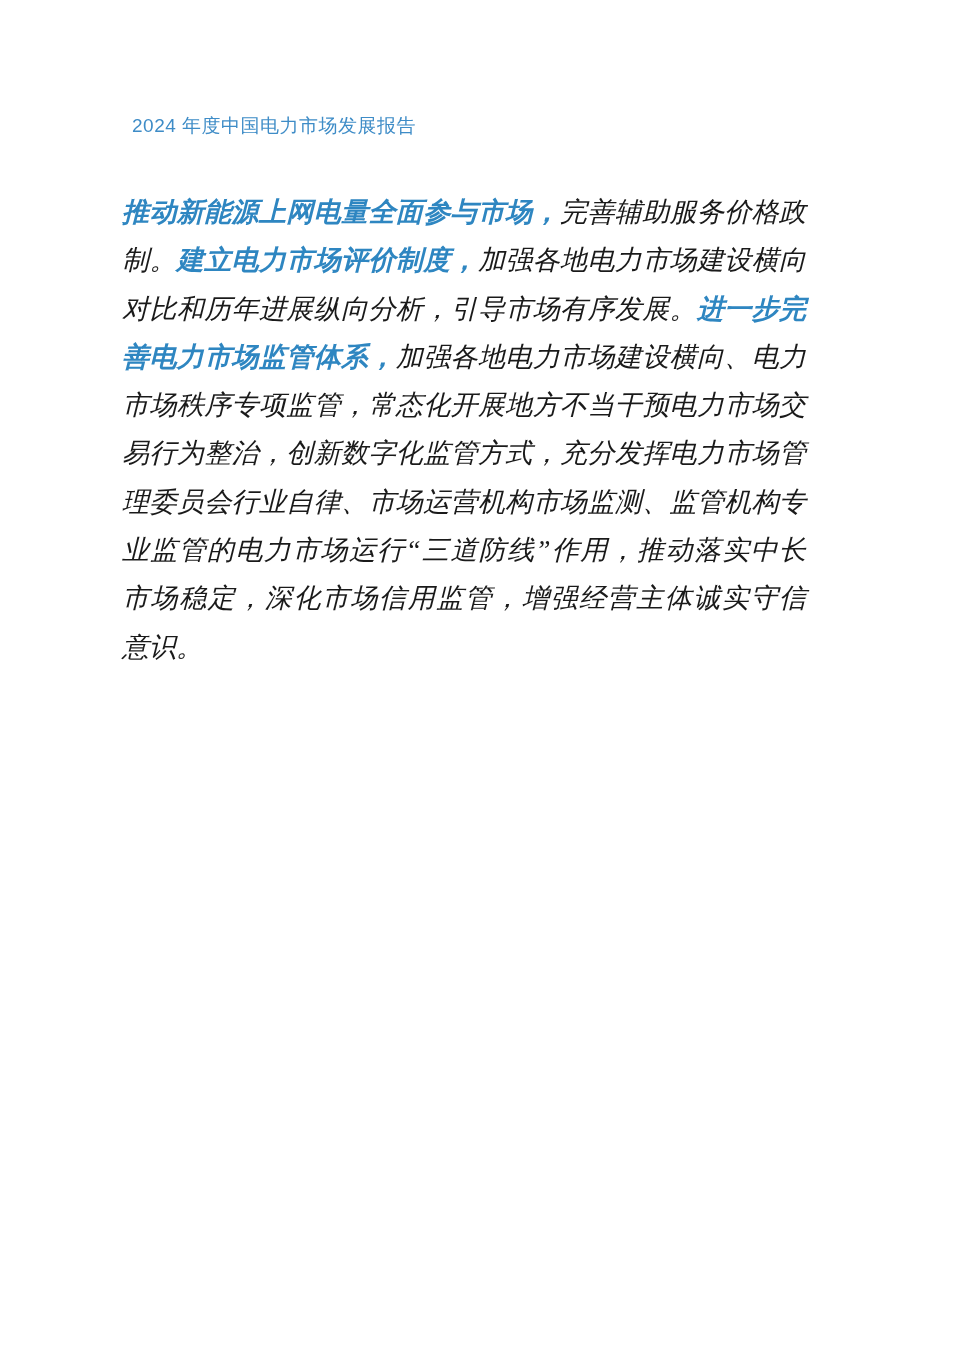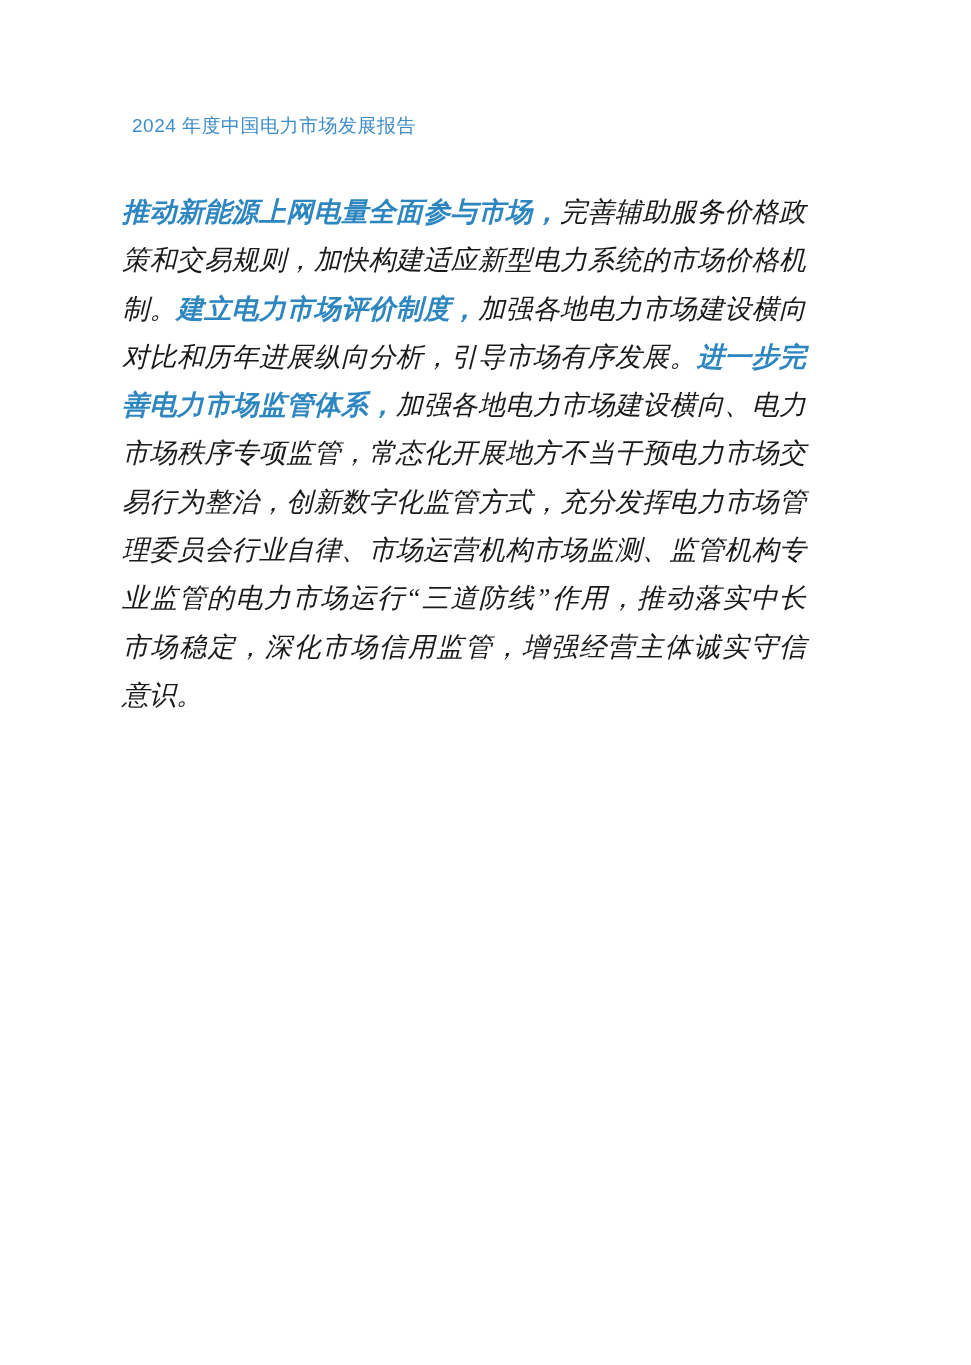--- a/index.html
+++ b/index.html
@@ -63,21 +63,20 @@
 <body>
 
 <div class="page">
 
   <div class="running-header">2024 年度中国电力市场发展报告</div>
 
   <div class="body-text">
 
     <div class="line"><span class="em">推动新能源上网电量全面参与市场，</span><span>完善辅助服务价格政</span></div>
 
-    <div class="line"><span>策和交易规则，加快构建适应新型电力系统的市场价格机</span></div>
 
     <div class="line"><span>制。</span><span class="em">建立电力市场评价制度，</span><span>加强各地电力市场建设横向</span></div>
 
     <div class="line"><span>对比和历年进展纵向分析，引导市场有序发展。</span><span class="em">进一步完</span></div>
 
     <div class="line"><span class="em">善电力市场监管体系，</span><span>加强各地电力市场建设横向、电力</span></div>
 
     <div class="line"><span>市场秩序专项监管，常态化开展地方不当干预电力市场交</span></div>
 
     <div class="line"><span>易行为整治，创新数字化监管方式，充分发挥电力市场管</span></div>

